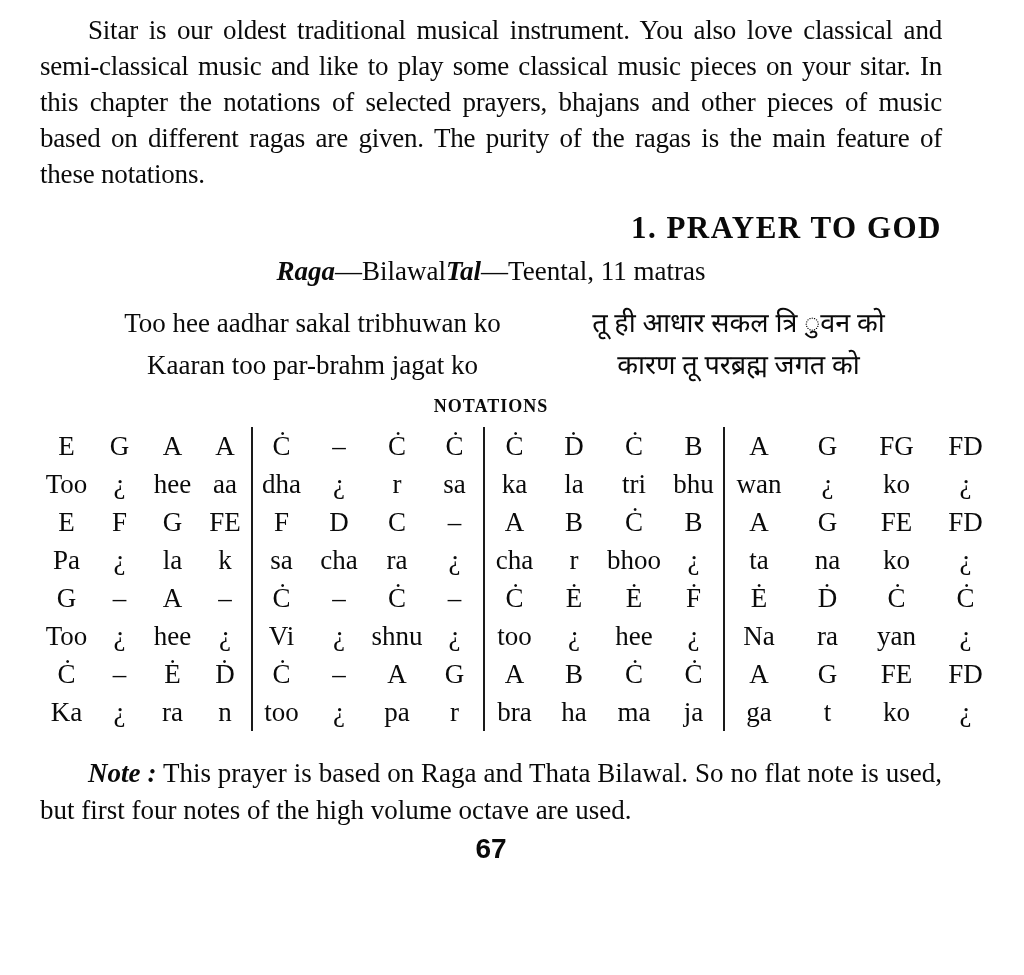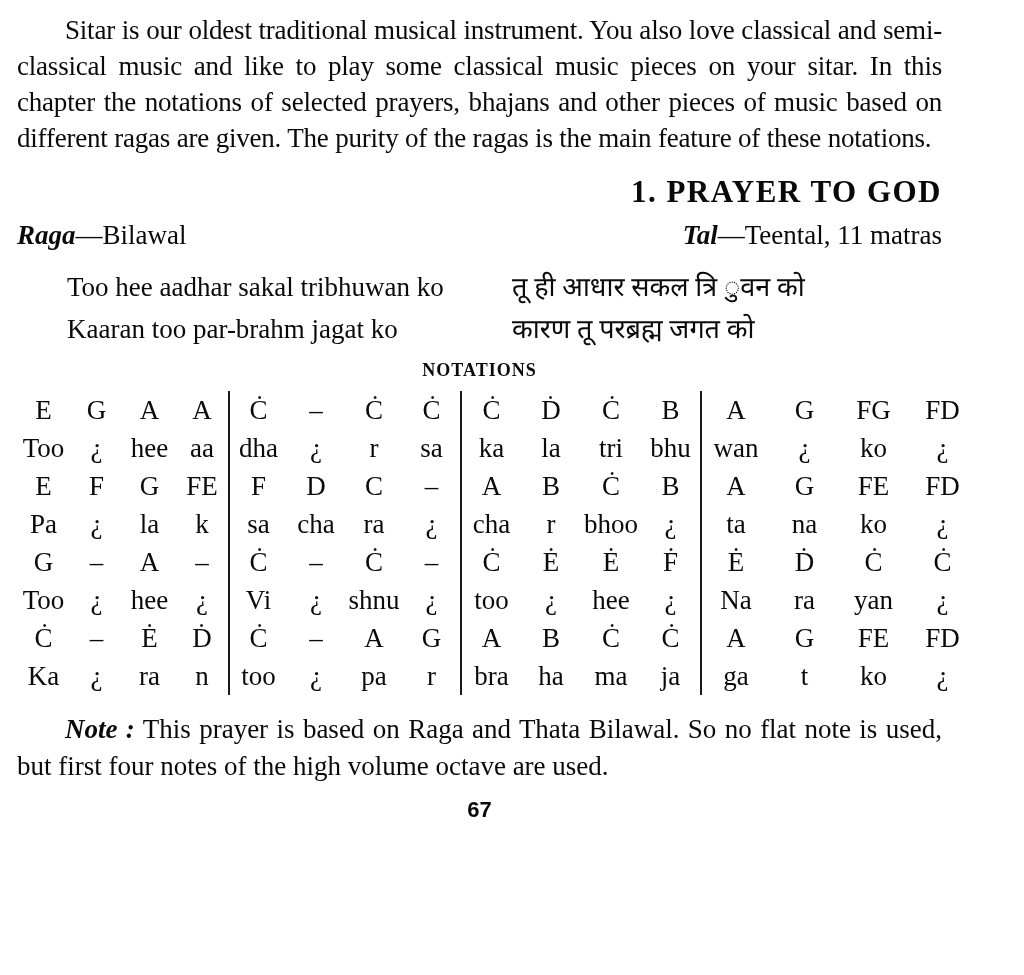--- a/index.html
+++ b/index.html
@@ -6,21 +6,21 @@
   html, body { width: 1024px; height: 975px; }
   body {
     background: #ffffff;
     color: #0a0a0a;
     font-family: "Liberation Serif", "DejaVu Serif", serif;
     overflow: hidden;
   }
   .page {
     width: 1024px;
     height: 814px;
-    padding: 12px 82px 0 17px;
+    padding: 12px 82px 0 40px;
     position: relative;
   }
   
   .intro {
     font-size: 27px;
     line-height: 36px;
     text-align: justify;
     text-indent: 48px;
     letter-spacing: -0.2px;
   }
@@ -29,35 +29,36 @@
     margin-top: 18px;
     text-align: right;
     font-size: 31px;
     font-weight: bold;
     letter-spacing: 1.5px;
   }
   
   .raga-tal {
     margin-top: 8px;
     display: flex;
-    justify-content: space-between;
+    justify-content: center;
     font-size: 27px;
     line-height: 34px;
   }
   .bi { font-weight: bold; font-style: italic; }
   
   .lyrics {
     margin-top: 14px;
     padding-left: 50px;
   }
   .lyric-row {
     display: grid;
     grid-template-columns: 445px 1fr;
     font-size: 27px;
     line-height: 42px;
+    text-align: center;
   }
   .lyric-hindi { font-family: "Liberation Serif", "DejaVu Sans", sans-serif; }
   
   .notations-heading {
     margin-top: 10px;
     text-align: center;
     font-size: 18px;
     font-weight: bold;
     letter-spacing: 1px;
   }
@@ -77,31 +78,31 @@
     white-space: nowrap;
     overflow: visible;
   }
   table.notation td.bar-left { border-left: 2px solid #1a1a1a; }
   table.notation col.g1 { width: 53px; }
   table.notation col.g2 { width: 58px; }
   table.notation col.g3 { width: 60px; }
   table.notation col.g4 { width: 69px; }
   
   .note-para {
-    margin-top: 16px;
+    margin-top: 24px;
     font-size: 27px;
     line-height: 37px;
     text-align: justify;
     text-indent: 48px;
   }
   
   .page-number {
-    margin-top: 12px;
+    margin-top: 4px;
     text-align: center;
-    font-size: 22px;
+    font-size: 28px;
     font-weight: bold;
     font-family: "Liberation Sans", "DejaVu Sans", sans-serif;
   }
 </style>
 </head>
 <body>
 
 <div class="page">
 
   <p class="intro">Sitar is our oldest traditional musical instrument. You also love classical and semi-classical music and like to play some classical music pieces on your sitar. In this chapter the notations of selected prayers, bhajans and other pieces of music based on different ragas are given. The purity of the ragas is the main feature of these notations.</p>

